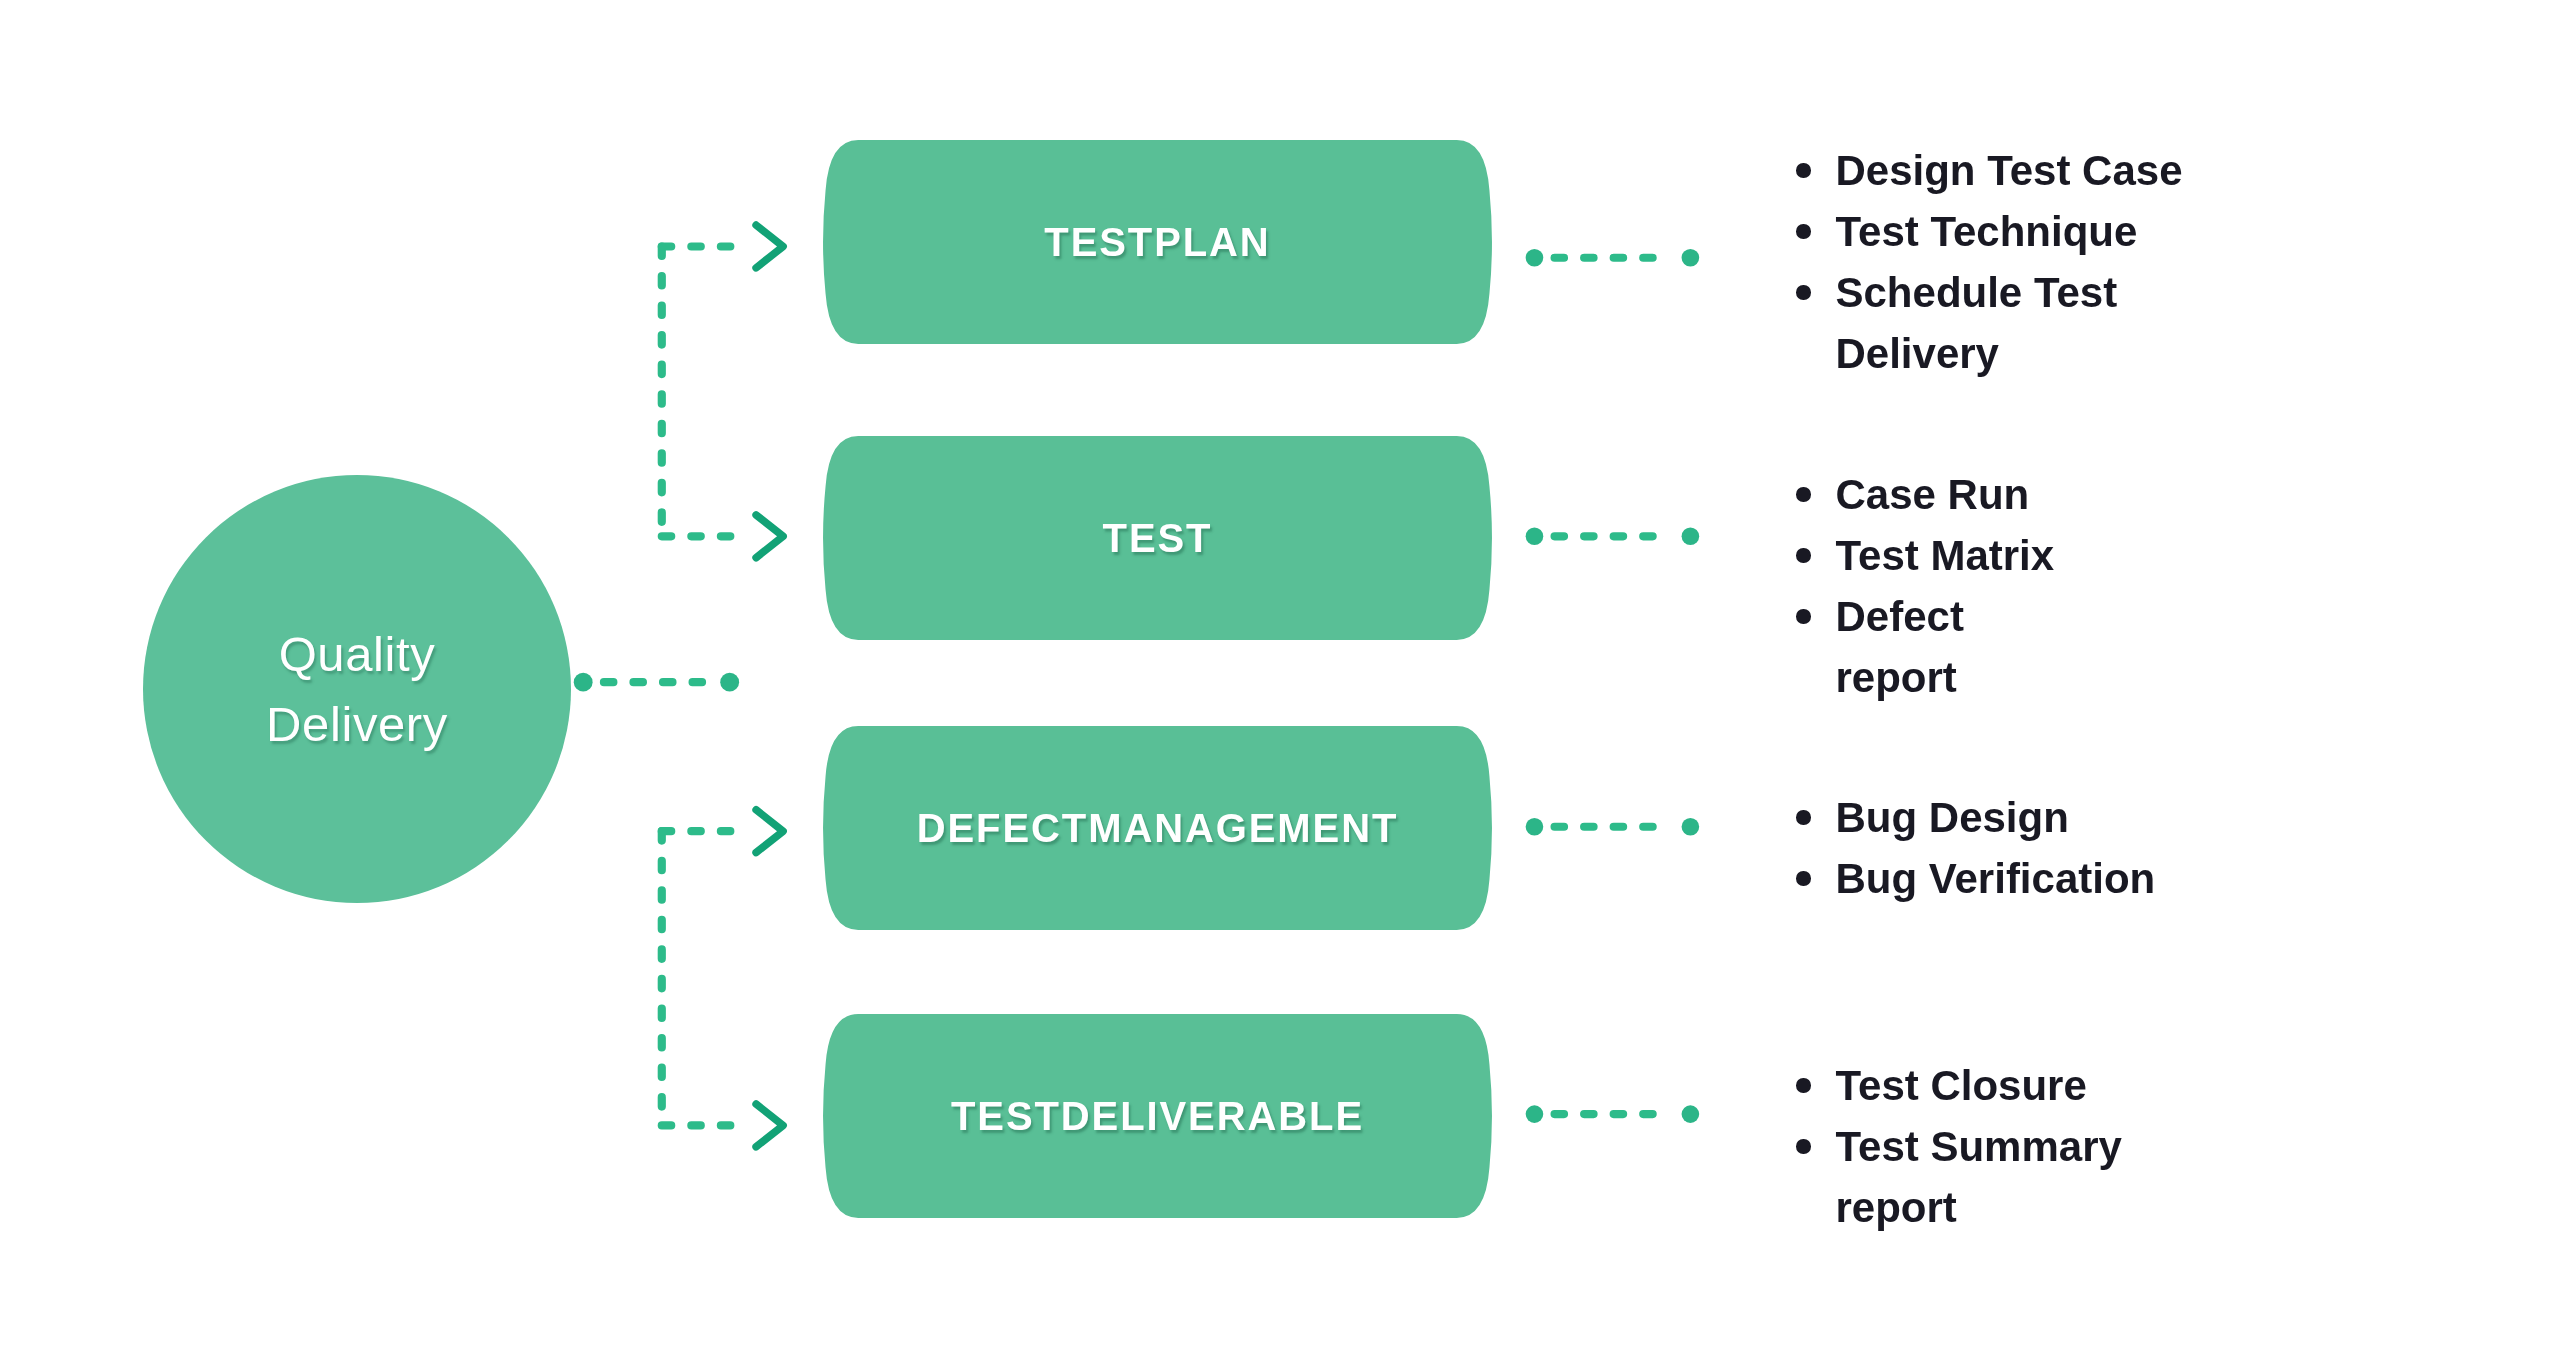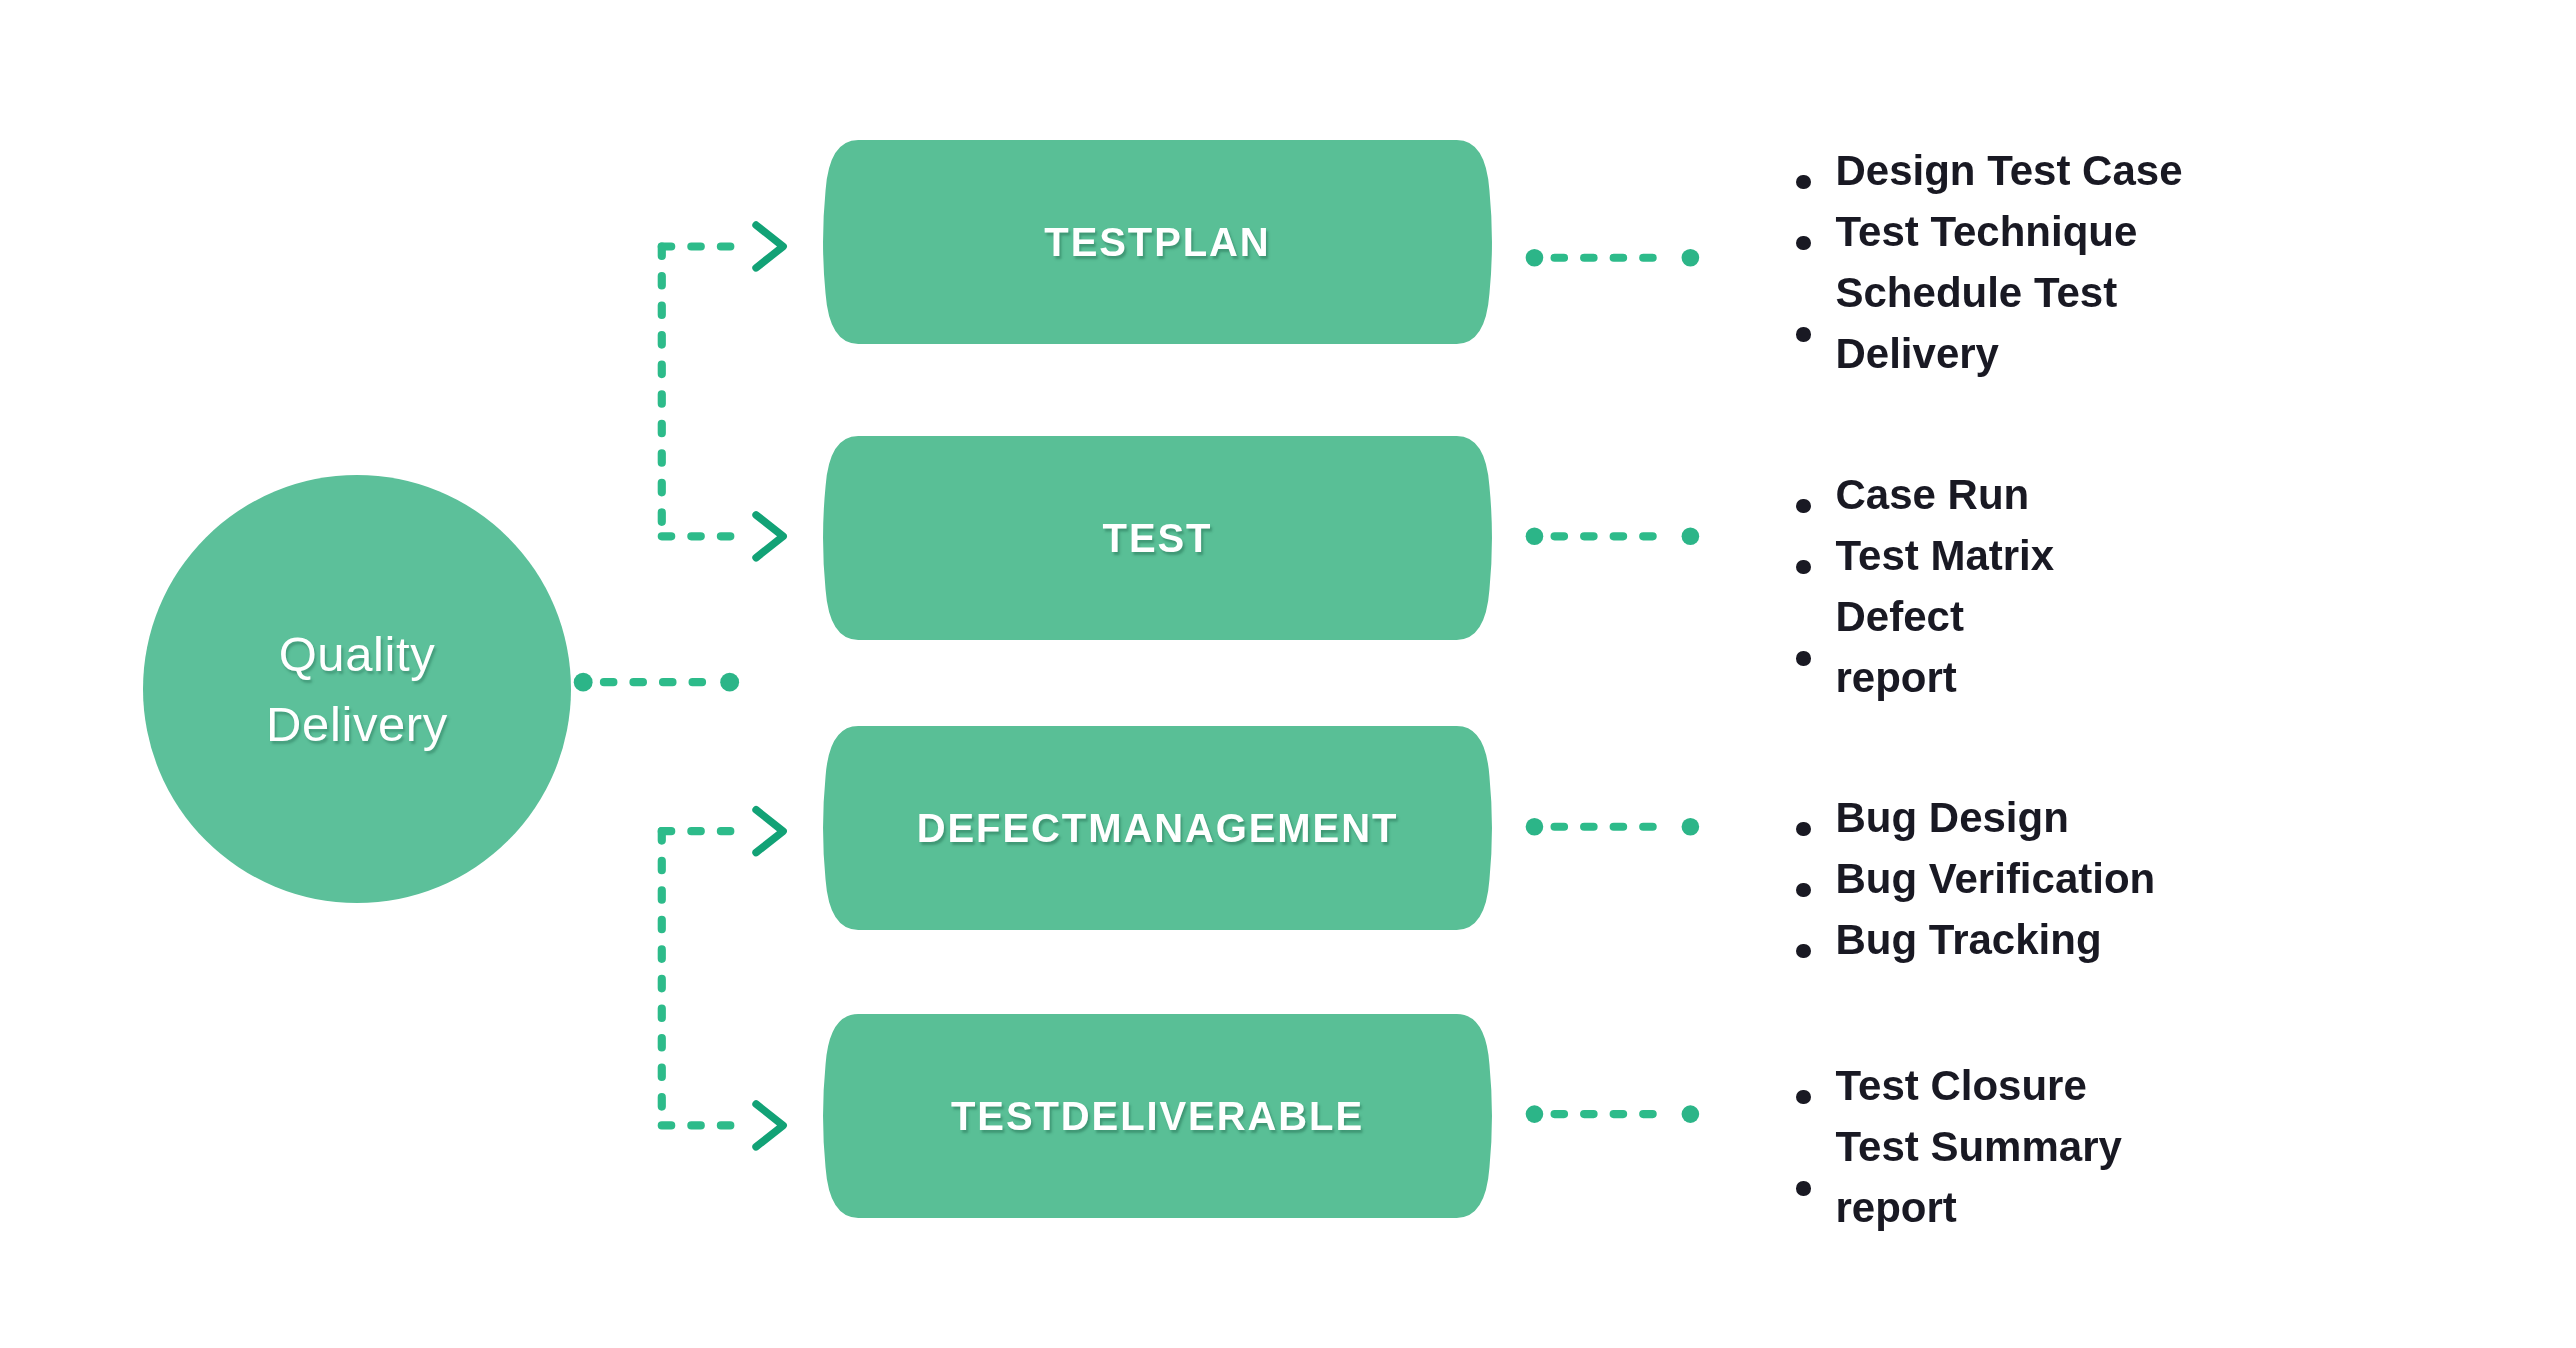--- a/index.html
+++ b/index.html
@@ -84,21 +84,21 @@
   }
 
   
   .list{
     position:absolute;
     left:1796px;
     width:516px;
   }
   .item{
     display:flex;
-    align-items:center;
+    align-items:flex-start;
   }
   .bullet{
     flex:0 0 auto;
     width:14.5px;height:14.5px;
     margin:23px 25px 0 0;
     border-radius:50%;
     background:var(--list-text);
   }
   .lines{
     color:var(--list-text);
@@ -253,26 +253,20 @@
       <div class="lines">
           <div>Bug Design</div>
         </div>
     </div>
     <div class="item">
       <span class="bullet"></span>
       <div class="lines">
           <div>Bug Verification</div>
         </div>
     </div>
-    <div class="item">
-      <span class="bullet"></span>
-      <div class="lines">
-          <div>Bug Tracking</div>
-        </div>
-    </div>
   </div>
 
   <div class="list" style="top:1055px">
     <div class="item">
       <span class="bullet"></span>
       <div class="lines">
           <div>Test Closure</div>
         </div>
     </div>
     <div class="item">

